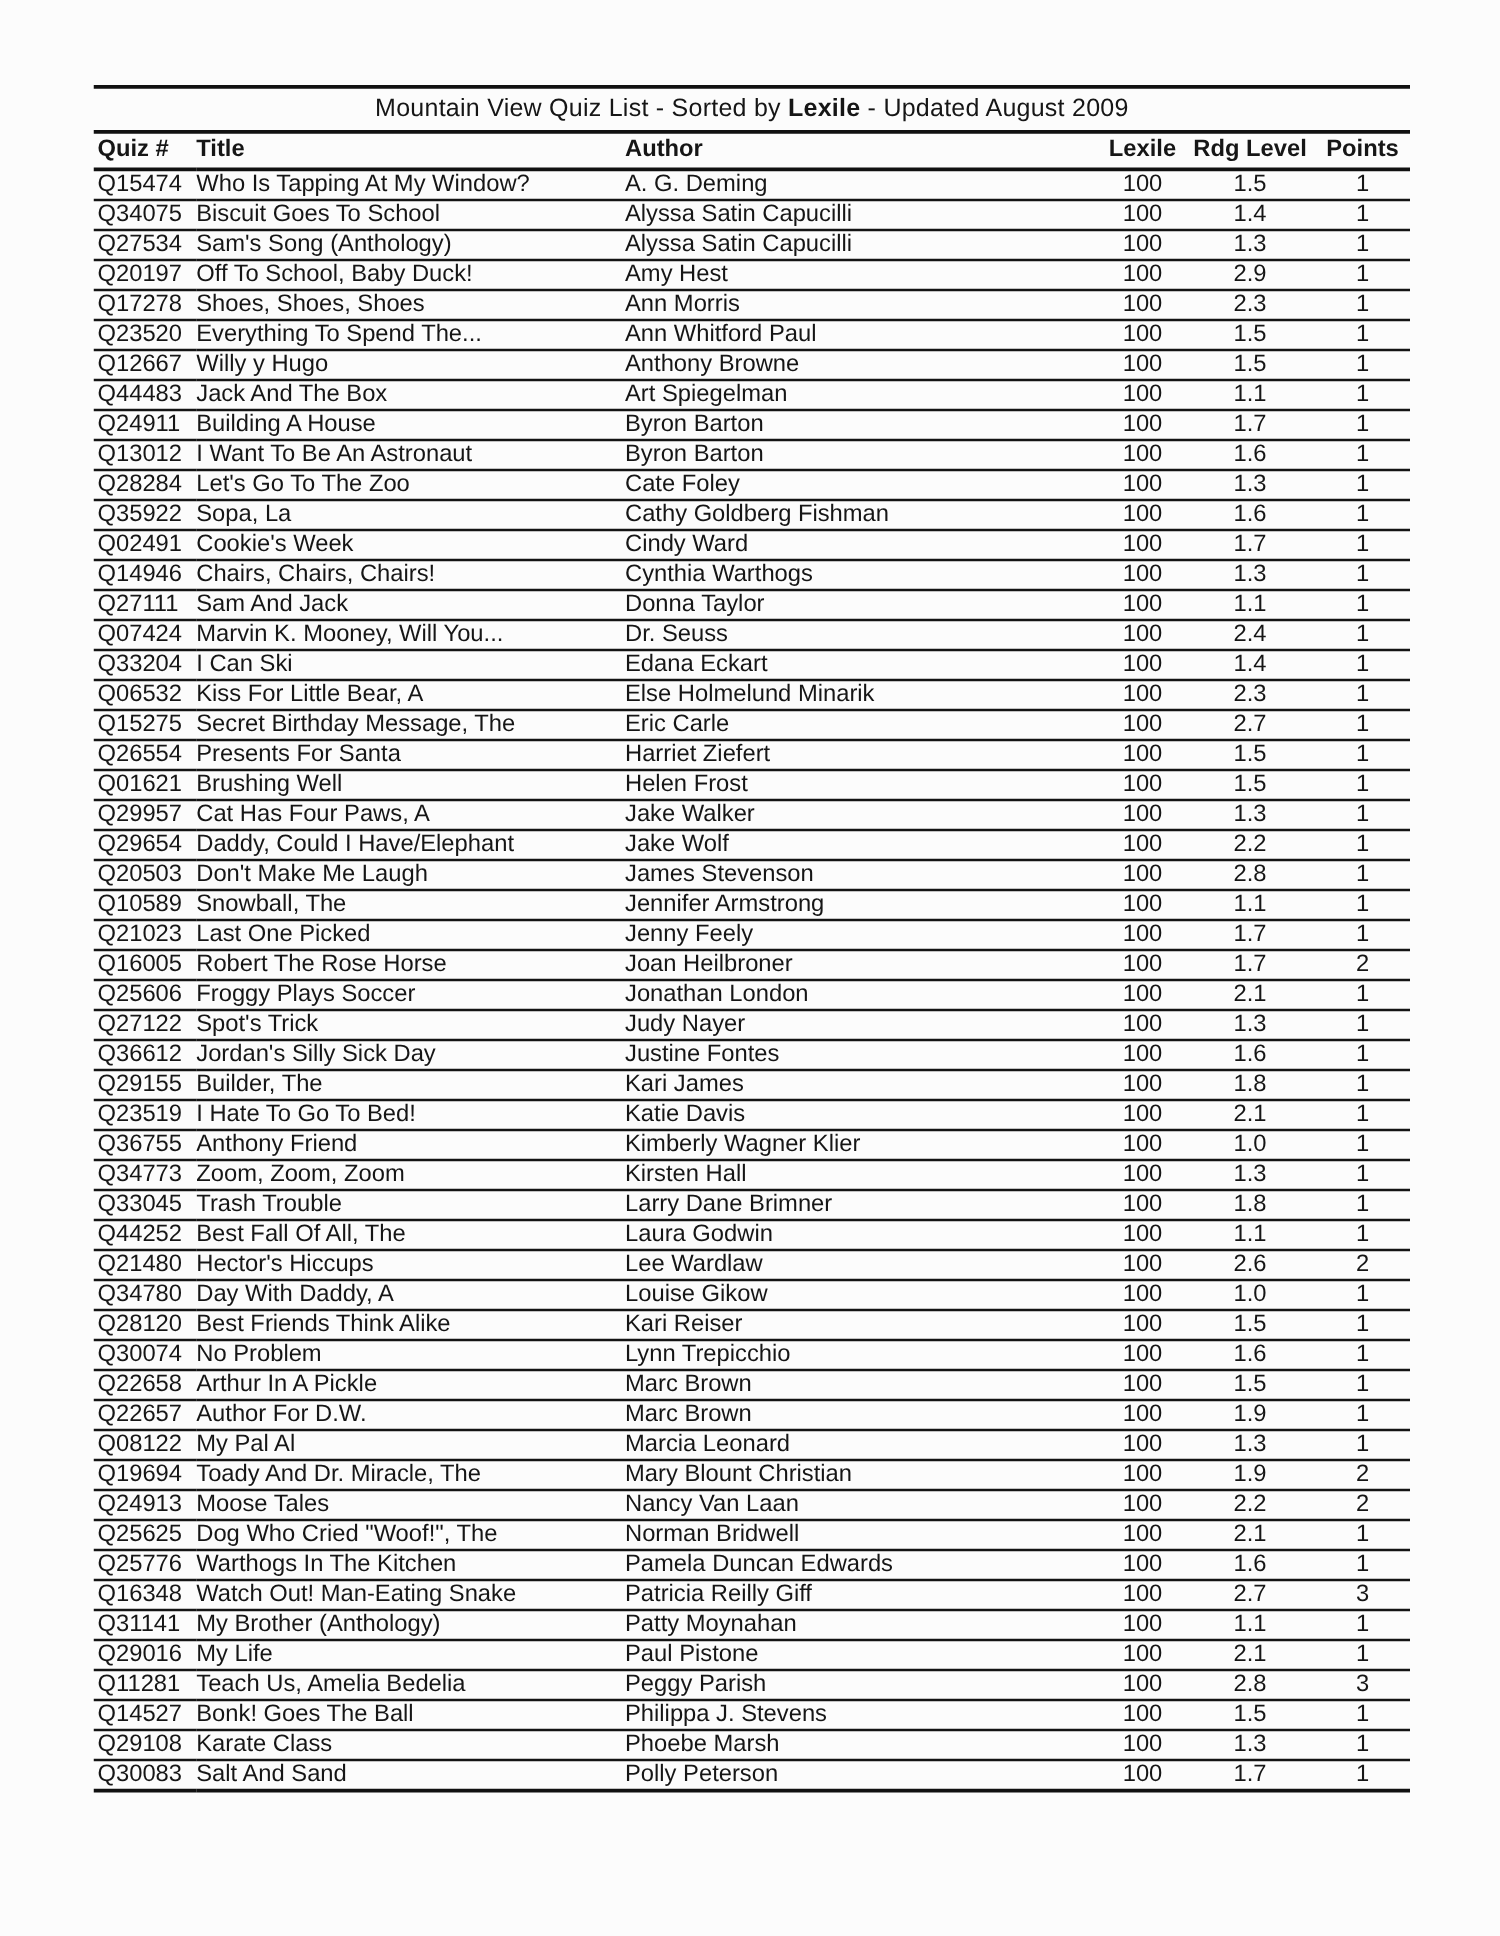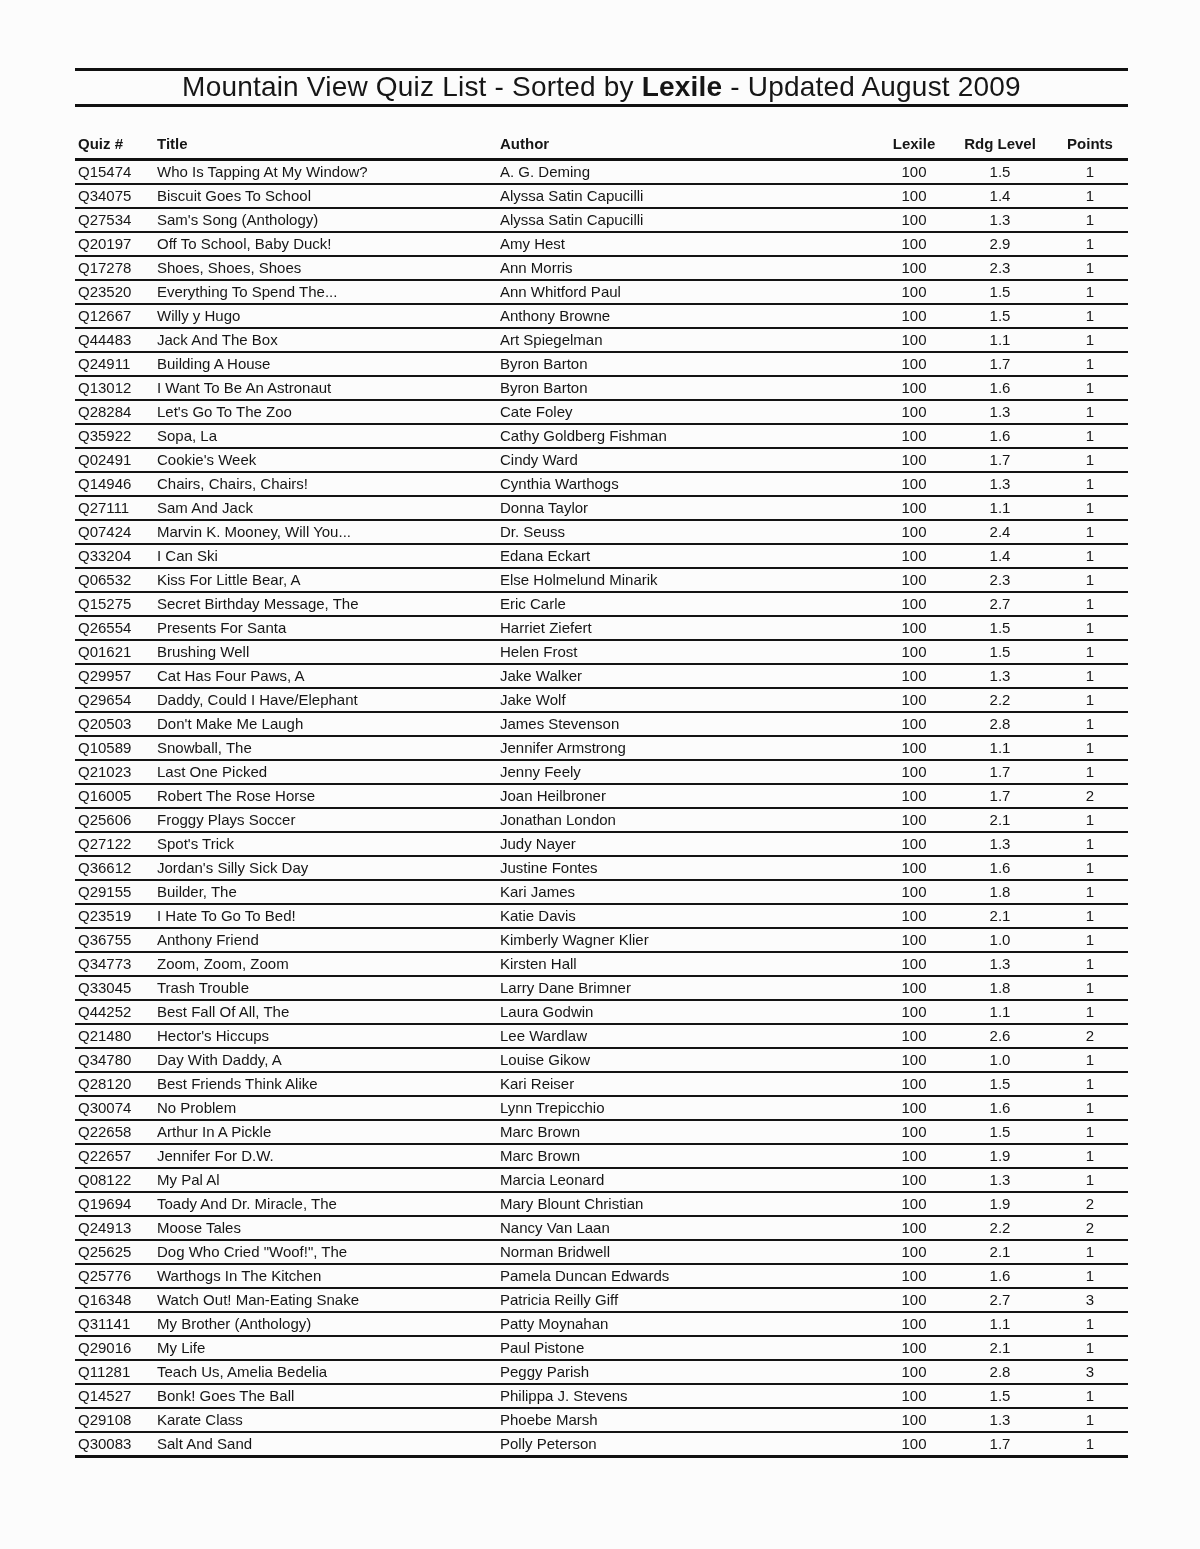--- a/index.html
+++ b/index.html
@@ -14,37 +14,36 @@
     -webkit-font-smoothing: antialiased;
   }
   .sheet {
     position: relative;
     width: 1053px;
     margin-left: 75px;
     padding-top: 68px;
   }
   .doc-title {
     margin: 0;
-    font-size: 28px;
+    font-size: 20px;
     font-weight: normal;
     line-height: 30px;
     text-align: center;
     padding: 1px 0 2px 0;
     border-top: 3px solid #111;
     border-bottom: 3px solid #111;
     letter-spacing: 0.2px;
     white-space: nowrap;
   }
   .doc-title b { font-weight: bold; }
   table.quiz-table {
     width: 1053px;
     border-collapse: collapse;
     table-layout: fixed;
-    font-size: 15px;
-    margin-top: 24px;
+    font-size: 19px;
   }
   col.c-quiz   { width: 82px; }
   col.c-title  { width: 343px; }
   col.c-author { width: 380px; }
   col.c-lexile { width: 68px; }
   col.c-rdg    { width: 104px; }
   col.c-points { width: 76px; }
   thead th {
     font-weight: bold;
     text-align: left;
@@ -460,21 +459,21 @@
           <td class="first">Q22658</td>
           <td>Arthur In A Pickle</td>
           <td>Marc Brown</td>
           <td class="num">100</td>
           <td class="num">1.5</td>
           <td class="num">1</td>
         </tr>
 
         <tr>
           <td class="first">Q22657</td>
-          <td>Jennifer For D.W.</td>
+          <td>Author For D.W.</td>
           <td>Marc Brown</td>
           <td class="num">100</td>
           <td class="num">1.9</td>
           <td class="num">1</td>
         </tr>
 
         <tr>
           <td class="first">Q08122</td>
           <td>My Pal Al</td>
           <td>Marcia Leonard</td>

